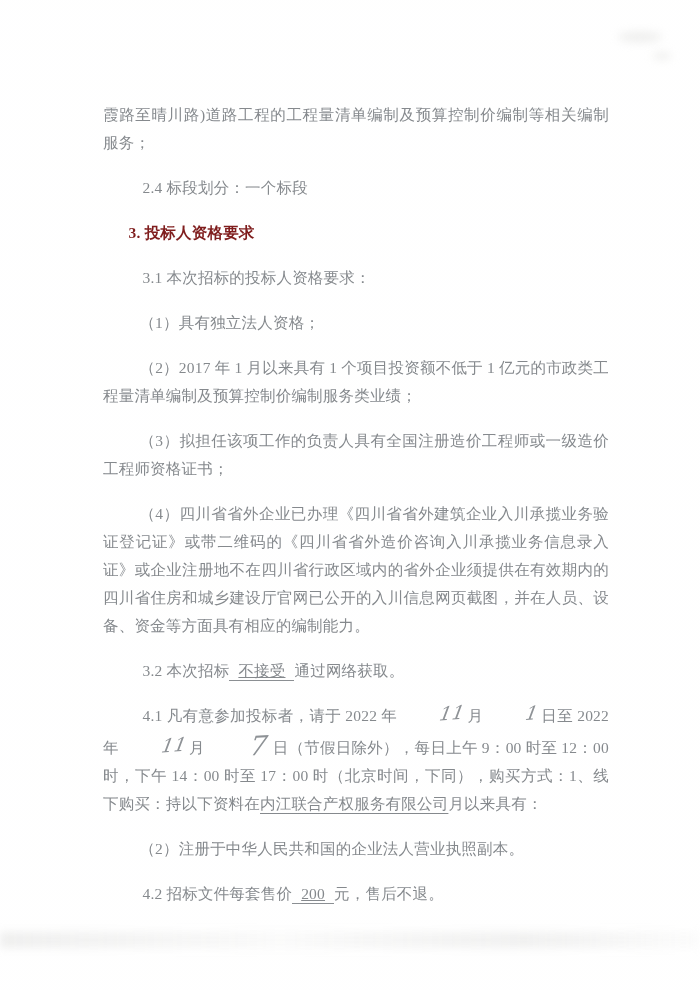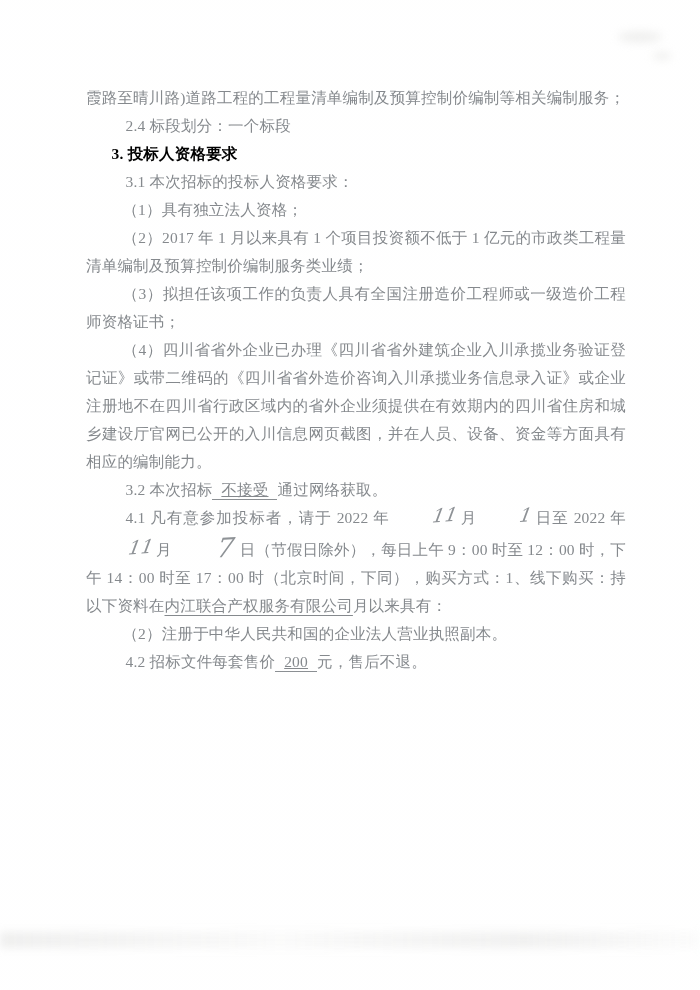--- a/index.html
+++ b/index.html
@@ -29,28 +29,28 @@
     position: absolute; left: 652px; top: 52px; width: 20px; height: 8px;
     background: rgba(208,208,206,0.30); border-radius: 50%; filter: blur(4px);
   }
   .content {
     position: absolute; left: 86px; top: 84px; width: 540px;
     font-size: 15.5px; line-height: 28px;
     color: #85898d;
     text-align: justify;
     letter-spacing: 0.2px;
   }
-  .content p { margin: 0; }
+  .content p { margin: 17px; }
   .p-cont { text-indent: 0; }                 
   .p-num  { text-indent: 2.55em; }            
   .p-item { text-indent: 2.35em; }            
   .p-sub  { text-indent: 2.15em; }            
   .heading {
     font-weight: bold;
-    color: #000000;
+    color: #7f1d1d;
     text-indent: 1.65em;
   }
   .h3-heading { margin-top: 3px; }
   .p24   { margin-top: 6px; }
   .p31   { margin-top: 13px; }
   .p32   { margin-top: 5px; }
   .h4-heading { margin-top: 4px; }
   .p41   { margin-top: 8px; }
   .p42   { margin-top: 3px; }
   .u-pad {

